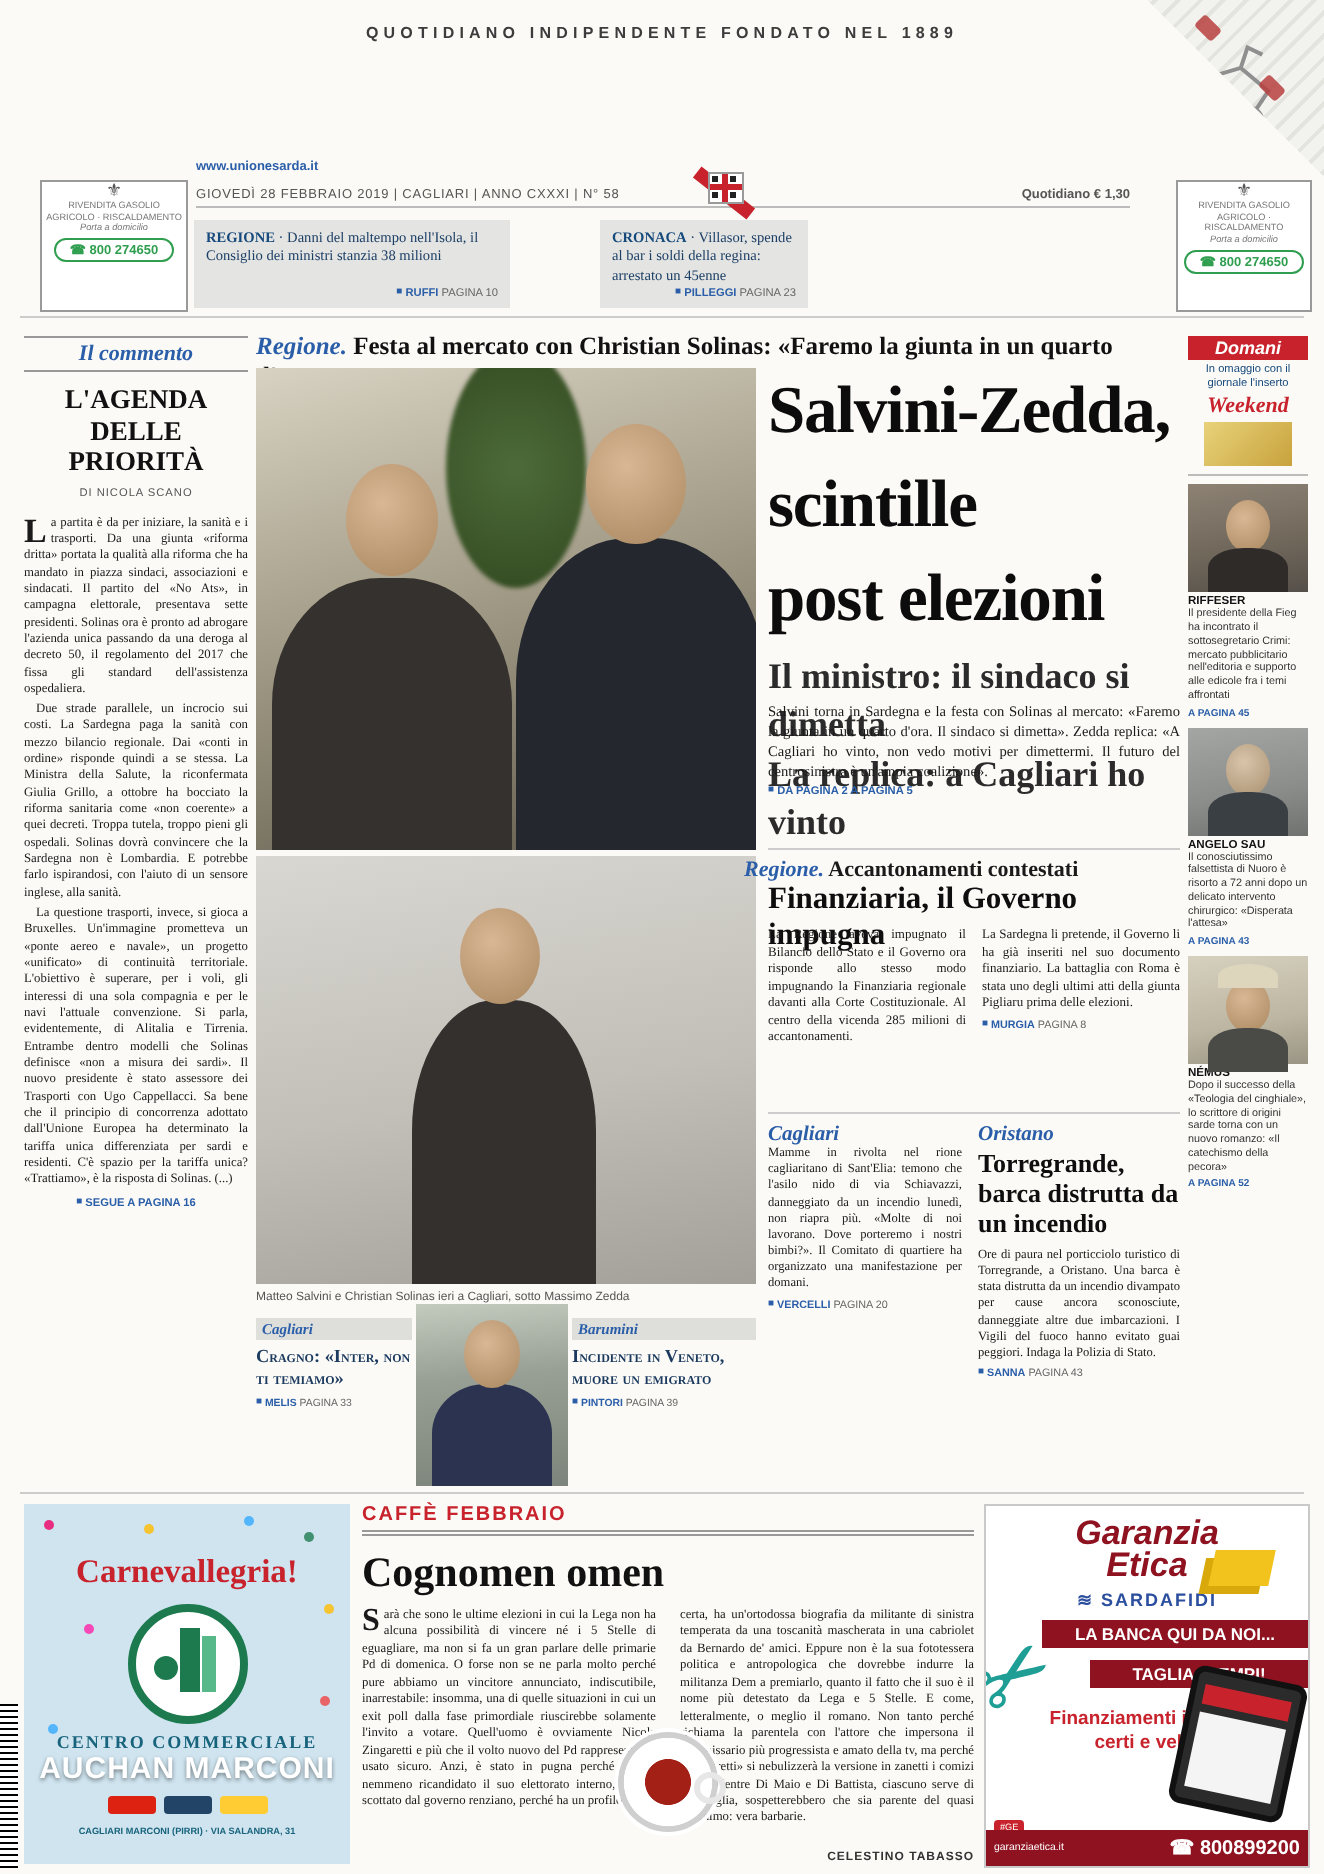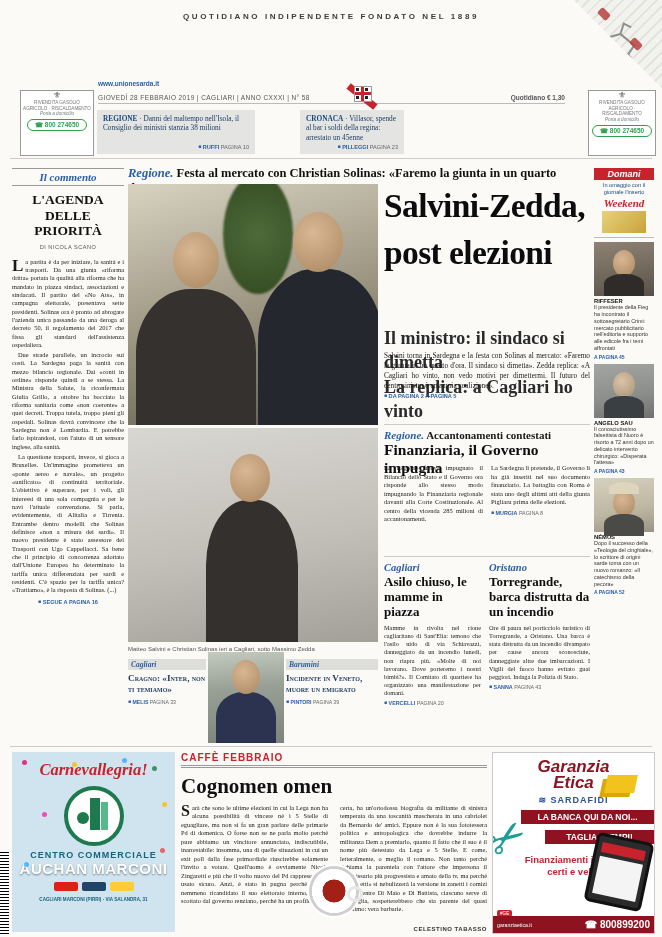--- a/index.html
+++ b/index.html
@@ -93,21 +93,21 @@
   .photo3{top:652px;left:208px;width:76px;height:91px;
     background:linear-gradient(175deg,#c3cabe,#98a095 40%,#7d847b);}
 
   
   .hl-main{top:183px;left:384px;width:206px;font-size:33.5px;font-weight:bold;color:#0c0c0c;
            line-height:1.4;letter-spacing:-.6px;}
   .deck{top:326px;left:384px;width:206px;font-size:18px;font-weight:bold;color:#2b2b2b;line-height:1.35;}
   .lead{top:351px;left:384px;width:206px;font-size:7.3px;line-height:1.35;}
   .lead-ref{margin-top:2px;font-size:5.6px;font-family:"Liberation Sans",sans-serif;color:#666;}
   .rule1{top:424px;left:384px;width:206px;border-top:1px solid #ccc;}
-  .fin-kick{top:429px;left:384px;width:206px;font-size:11px;font-weight:bold;}
+  .fin-kick{top:429px;left:372px;width:206px;font-size:11px;font-weight:bold;}
   .fin-kick .k{color:#2a5ea8;font-style:italic;}
   .fin-hl{top:441px;left:384px;width:206px;font-size:15.5px;font-weight:bold;color:#0e0e0e;}
   .fin-col{top:464px;width:99px;font-size:6.5px;line-height:1.32;}
   .fin-ref{margin-top:2px;font-size:5.4px;color:#666;font-family:"Liberation Sans",sans-serif;}
   .rule2{top:556px;left:384px;width:206px;border-top:1px solid #ccc;}
   .sub{top:562px;}
   .sub .k{color:#2a5ea8;font-style:italic;font-weight:bold;font-size:10.5px;}
   .sub .hl{font-size:13px;font-weight:bold;line-height:1.15;color:#0e0e0e;margin:2px 0 4px;}
   .sub .bd{font-size:6.3px;line-height:1.3;}
   .sub .ref{margin-top:2px;font-size:5.4px;color:#666;font-family:"Liberation Sans",sans-serif;}
@@ -150,28 +150,28 @@
        box-shadow:0 0 0 2px #fff;}
   .cup:after{content:"";position:absolute;right:-4px;top:20px;width:10px;height:10px;border:3px solid #e7e7e7;
              border-radius:50%;}
   .caffe-by{text-align:right;font-size:6px;font-weight:bold;color:#333;letter-spacing:.5px;
             font-family:"Liberation Sans",sans-serif;margin-top:4px;}
 
   
   .auchan{top:752px;left:12px;width:163px;height:180px;background:#cfe4ef;overflow:hidden;
           font-family:"Liberation Sans",sans-serif;text-align:center;}
   .confetti i{position:absolute;width:5px;height:5px;border-radius:50%;opacity:.8;}
-  .carna{font-family:"Liberation Serif",serif;color:#c8232c;font-style:italic;font-weight:bold;
-         font-size:16.5px;margin-top:8px;}
+  .carna{font-family:"Liberation Serif",serif;color:#c8232c;font-weight:bold;
+         font-size:16.5px;margin-top:24px;}
   .au-circle{width:52px;height:52px;margin:6px auto 4px;border-radius:50%;background:#fff;
              border:4px solid #1d7a4f;position:relative;}
   .au-circle .b1{position:absolute;left:22px;top:8px;width:10px;height:32px;background:#1d7a4f;}
   .au-circle .b2{position:absolute;left:33px;top:12px;width:7px;height:28px;background:#57b98a;}
   .au-circle .tree{position:absolute;left:9px;top:22px;width:12px;height:12px;border-radius:50%;background:#1d7a4f;}
-  .au-cc{color:#18647d;font-weight:bold;font-size:9px;letter-spacing:1px;}
+  .au-cc{color:#18647d;font-weight:bold;font-size:9px;letter-spacing:1px;font-family:Liberation Serif, serif;}
   .au-name{color:#fff;font-weight:bold;font-size:15px;letter-spacing:.5px;
            text-shadow:0 1px 2px rgba(0,0,0,.45);}
   .au-logos{display:flex;justify-content:center;gap:4px;margin-top:5px;}
   .au-logos span{display:inline-block;width:24px;height:9px;border-radius:2px;}
   .au-addr{font-size:4.6px;color:#18647d;font-weight:bold;margin-top:6px;}
 
   
   .gar{top:752px;left:492px;width:161px;height:180px;background:#fff;border:1px solid #c9c9c9;
        overflow:hidden;font-family:"Liberation Sans",sans-serif;}
   .gar-title{color:#8e1220;font-weight:bold;font-style:italic;font-size:17px;line-height:.95;
@@ -300,20 +300,21 @@
     <div class="head" style="left:24px;top:8px;width:28px;height:34px;"></div>
   </div>
   <div class="abs mini barum">
     <div class="bar">Barumini</div>
     <div class="hl">Incidente in Veneto, muore un emigrato</div>
     <div class="ref"><span class="sq">■</span> <span class="au">PINTORI</span> <span>PAGINA 39</span></div>
   </div>
 
   <div class="abs hl-main">
     <div>Salvini-Zedda,</div>
+    <div>scintille</div>
     <div>post elezioni</div>
   </div>
   <div class="abs deck">
     <div>Il ministro: il sindaco si dimetta</div>
     <div>La replica: a Cagliari ho vinto</div>
   </div>
   <div class="abs lead just">
     <span>Salvini torna in Sardegna e la festa con Solinas al mercato: «Faremo la giunta in un quarto d'ora. Il sindaco si dimetta». Zedda replica: «A Cagliari ho vinto, non vedo motivi per dimettermi. Il futuro del centrosinistra è un'ampia coalizione».</span>
     <div class="lead-ref"><span class="sq">■</span> <span class="au">DA PAGINA 2 A PAGINA 5</span></div>
   </div>
@@ -325,21 +326,20 @@
   <div class="abs fin-hl">Finanziaria, il Governo impugna</div>
   <div class="abs fin-col just" style="left:384px;">La Regione aveva impugnato il Bilancio dello Stato e il Governo ora risponde allo stesso modo impugnando la Finanziaria regionale davanti alla Corte Costituzionale. Al centro della vicenda 285 milioni di accantonamenti.</div>
   <div class="abs fin-col just" style="left:491px;">
     <span>La Sardegna li pretende, il Governo li ha già inseriti nel suo documento finanziario. La battaglia con Roma è stata uno degli ultimi atti della giunta Pigliaru prima delle elezioni.</span>
     <div class="fin-ref"><span class="sq">■</span> <span class="au">MURGIA</span> <span>PAGINA 8</span></div>
   </div>
   <div class="abs rule2"></div>
 
   <div class="abs sub subA">
     <div class="k">Cagliari</div>
-    <div class="hl">Asilo chiuso, le mamme in piazza</div>
     <div class="bd just">Mamme in rivolta nel rione cagliaritano di Sant'Elia: temono che l'asilo nido di via Schiavazzi, danneggiato da un incendio lunedì, non riapra più. «Molte di noi lavorano. Dove porteremo i nostri bimbi?». Il Comitato di quartiere ha organizzato una manifestazione per domani.</div>
     <div class="ref"><span class="sq">■</span> <span class="au">VERCELLI</span> <span>PAGINA 20</span></div>
   </div>
   <div class="abs sub subB">
     <div class="k">Oristano</div>
     <div class="hl">Torregrande, barca distrutta da un incendio</div>
     <div class="bd just">Ore di paura nel porticciolo turistico di Torregrande, a Oristano. Una barca è stata distrutta da un incendio divampato per cause ancora sconosciute, danneggiate altre due imbarcazioni. I Vigili del fuoco hanno evitato guai peggiori. Indaga la Polizia di Stato.</div>
     <div class="ref"><span class="sq">■</span> <span class="au">SANNA</span> <span>PAGINA 43</span></div>
   </div>
 

